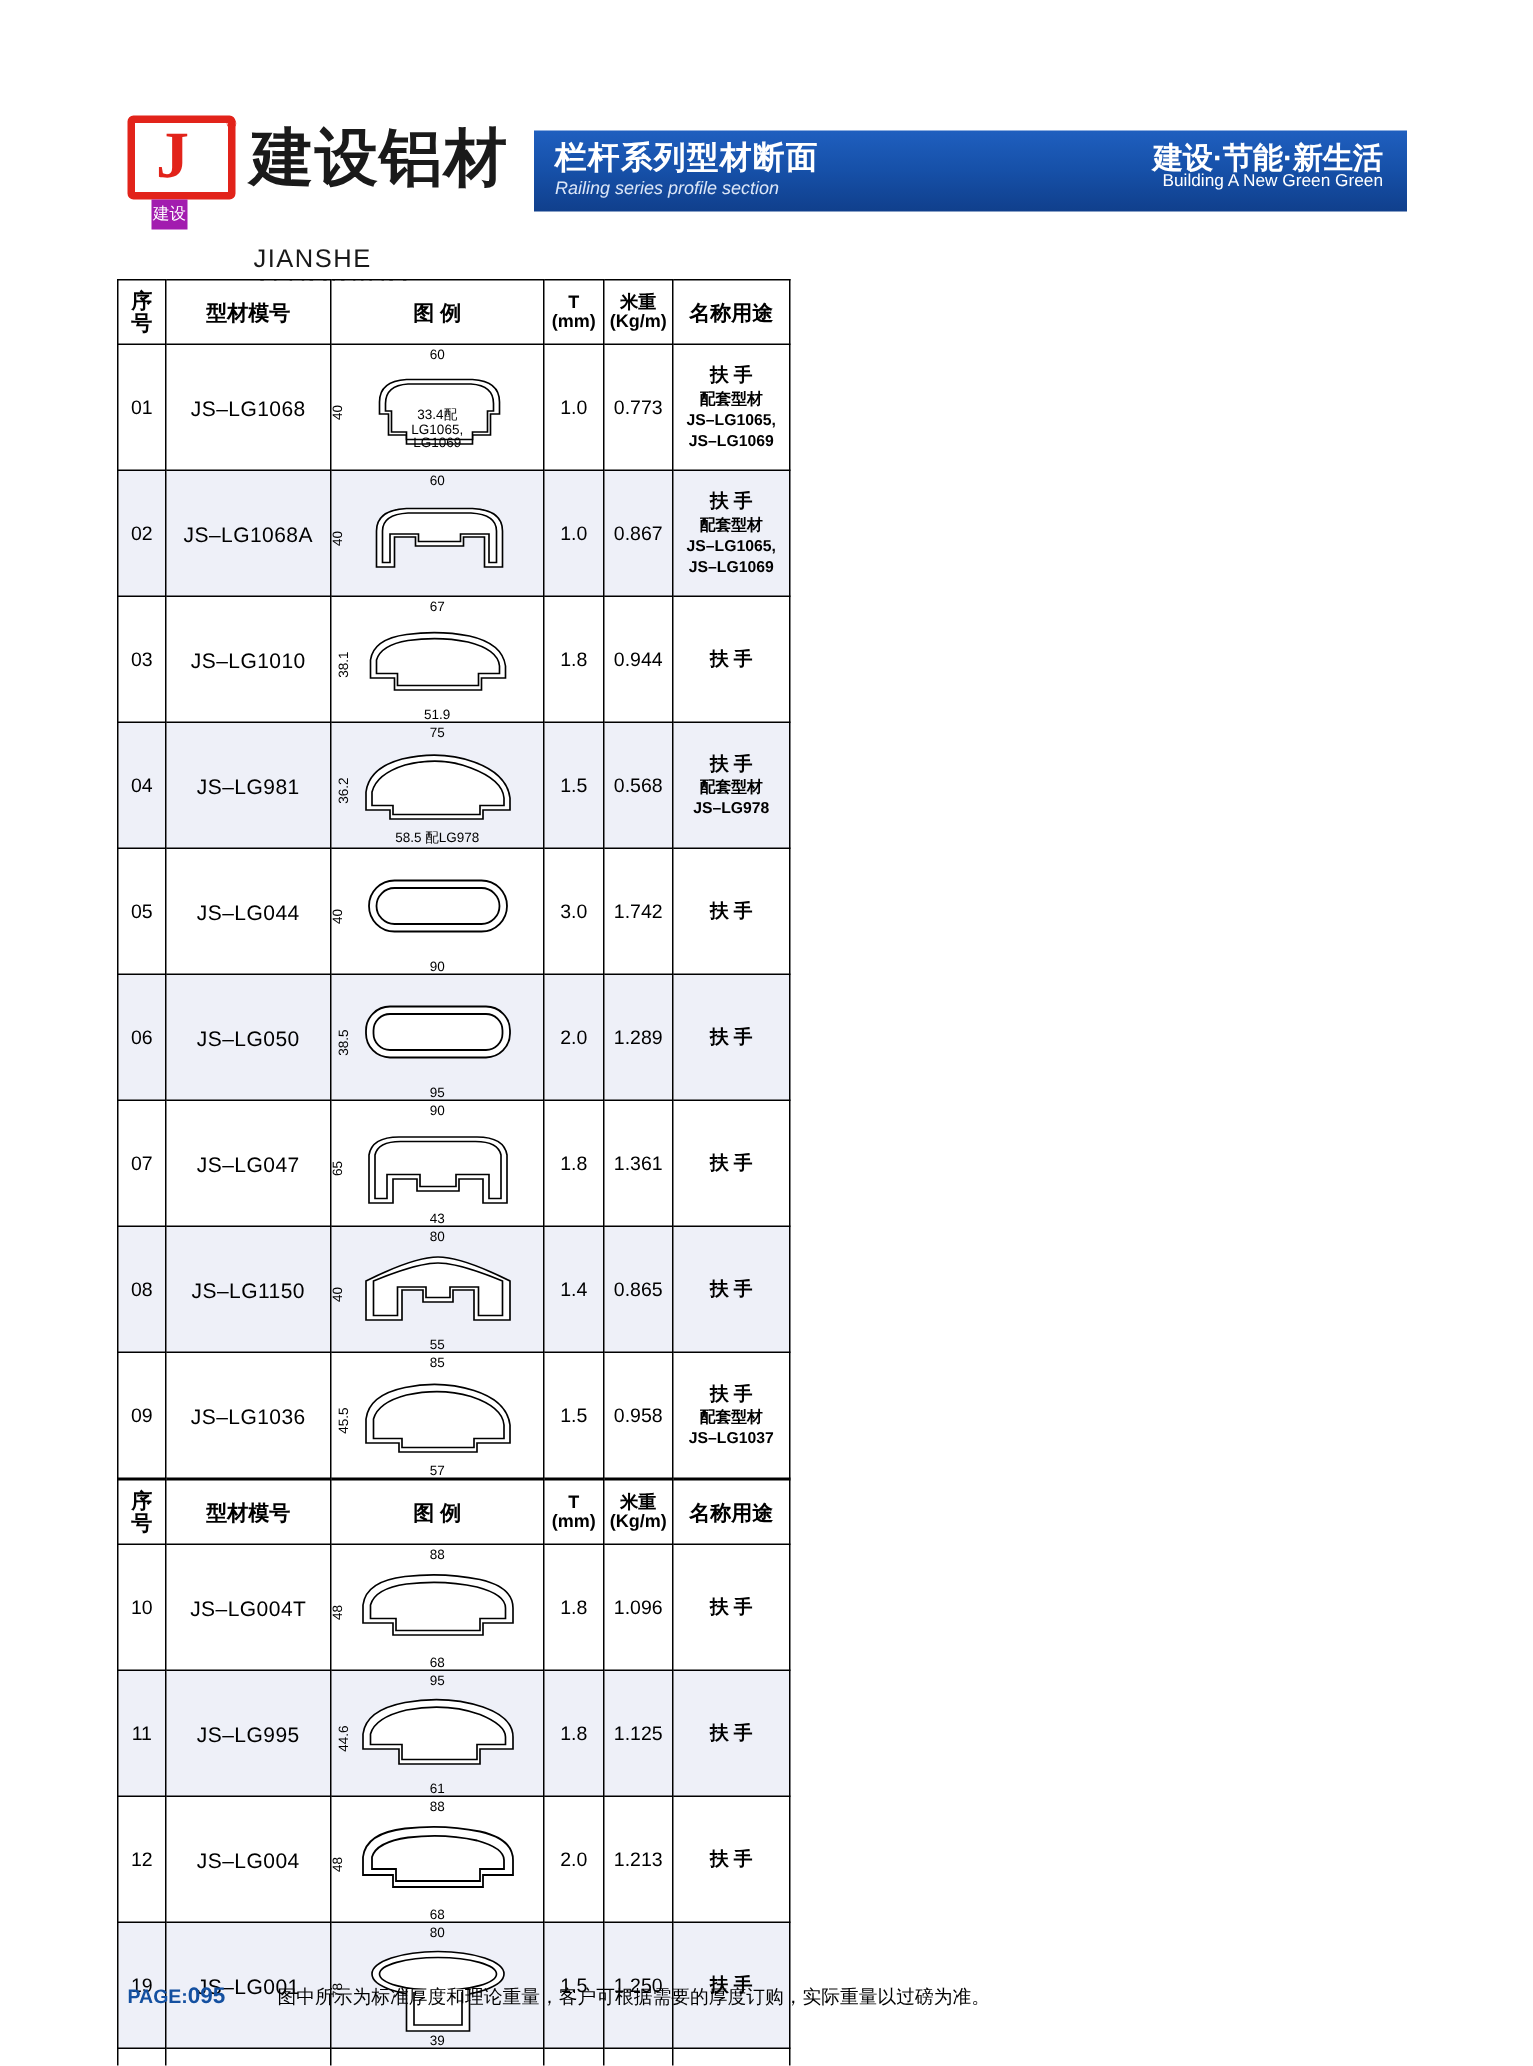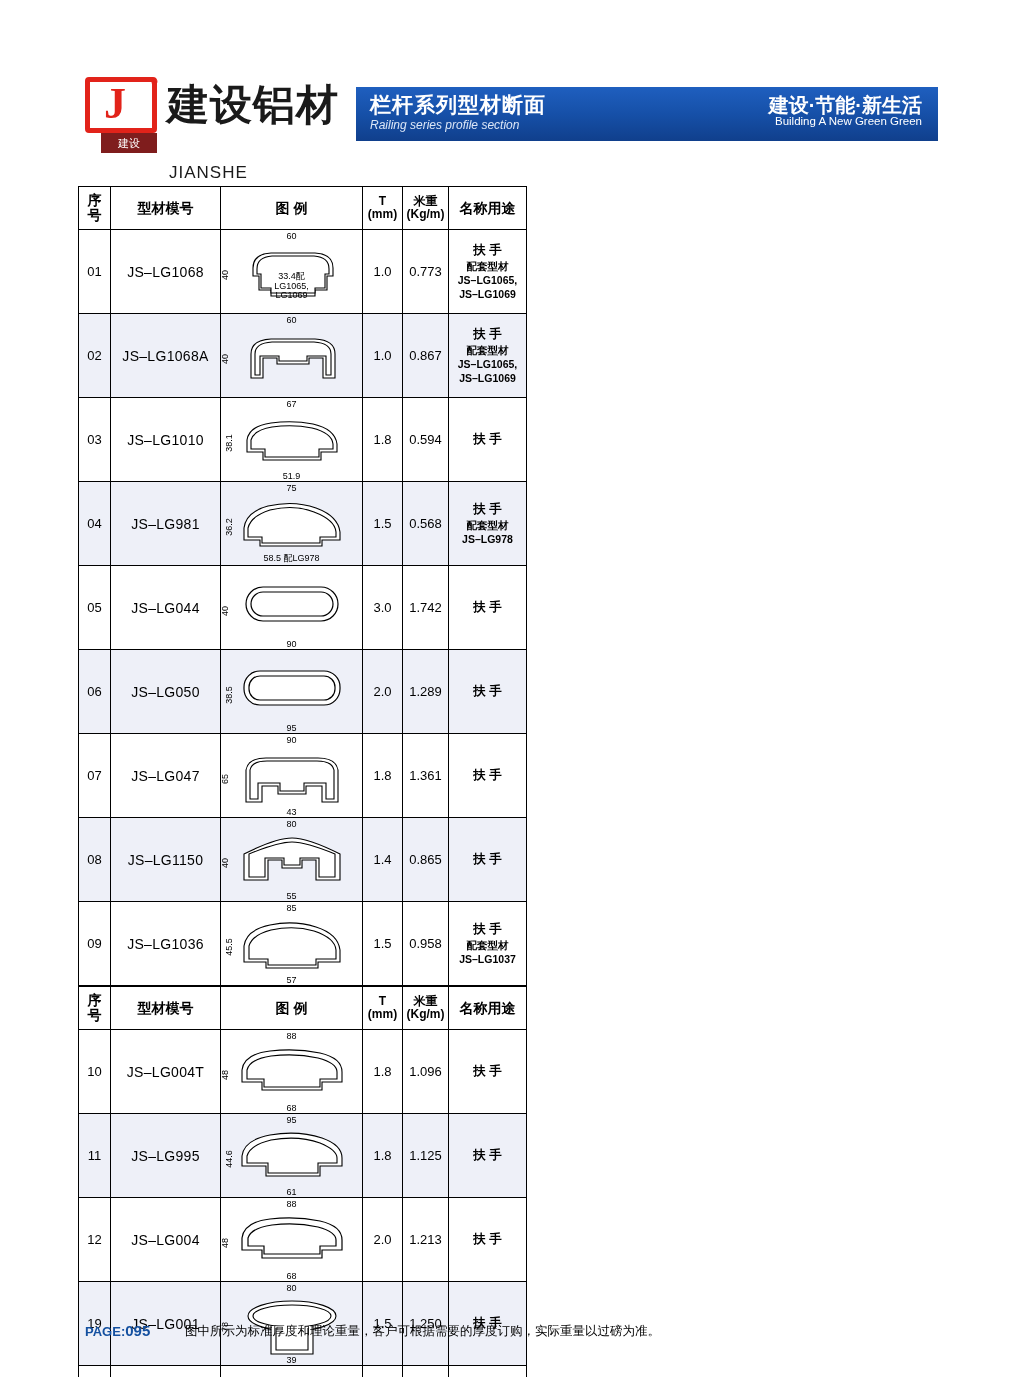--- a/index.html
+++ b/index.html
@@ -26,22 +26,22 @@
     position:absolute;left:0;top:0;width:72px;height:56px;
     border:5px solid #e2231a;border-radius:4px;
     box-sizing:border-box;
   }
   .logo-j:after{
     content:"J";position:absolute;left:14px;top:-4px;
     font-size:44px;font-weight:bold;color:#e2231a;
     font-family:"Liberation Serif",serif;
   }
   .logo-red-box{
-    position:absolute;left:16px;top:56px;width:56px;height:20px;
-    background:#7f1d1d;color:#fff;font-size:11px;
+    position:absolute;left:16px;top:56px;width:24px;height:20px;
+    background:#a21caf;color:#fff;font-size:11px;
     text-align:center;line-height:20px;
   }
   .logo-r{
     position:absolute;left:66px;top:0px;font-size:9px;color:#e2231a;
   }
   .brand-cn{
     position:absolute;left:82px;top:2px;
     font-size:42px;font-weight:bold;letter-spacing:1px;
     color:#1a1a1a;font-family:"DejaVu Sans",sans-serif;
   }
@@ -213,21 +213,21 @@
       <path d="M10 26 Q12 12 34 9 Q56 6 76 10 Q98 15 100 30 L100 38 L84 38 L84 46 L26 46 L26 38 L10 38 Z"></path>
       <path d="M14 26 Q17 16 35 13 Q56 10 75 14 Q95 19 96 30 L96 35 L82 35 L82 43 L28 43 L28 35 L14 35 Z" fill="#fff"></path>
       </g>
               </svg>
               <div class="dim" style="left:50%;top:-1px;transform:translateX(-50%);">67</div>
               <div class="dim v" style="left:-2px;top:38px;">38.1</div>
               <div class="dim" style="left:50%;bottom:-1px;transform:translateX(-50%);">51.9</div>
       </div>
     </td>
     <td class="tval">1.8</td>
-    <td class="wval">0.594</td>
+    <td class="wval">0.944</td>
     <td class="use">扶 手</td>
   </tr>
         <tr class="body-row alt">
     <td class="idx">04</td>
     <td class="model">JS–LG981</td>
     <td class="fig">
       <div class="figbox" style="padding-top:14px;box-sizing:border-box;">
         <svg width="112" height="56" viewBox="0 0 112 56">
                 <g fill="#fff" stroke="#000" stroke-width="1.1">
       <path d="M8 30 Q10 14 32 8 Q58 2 80 10 Q102 18 104 34 L104 42 L86 42 L86 48 L24 48 L24 42 L8 42 Z"></path>

